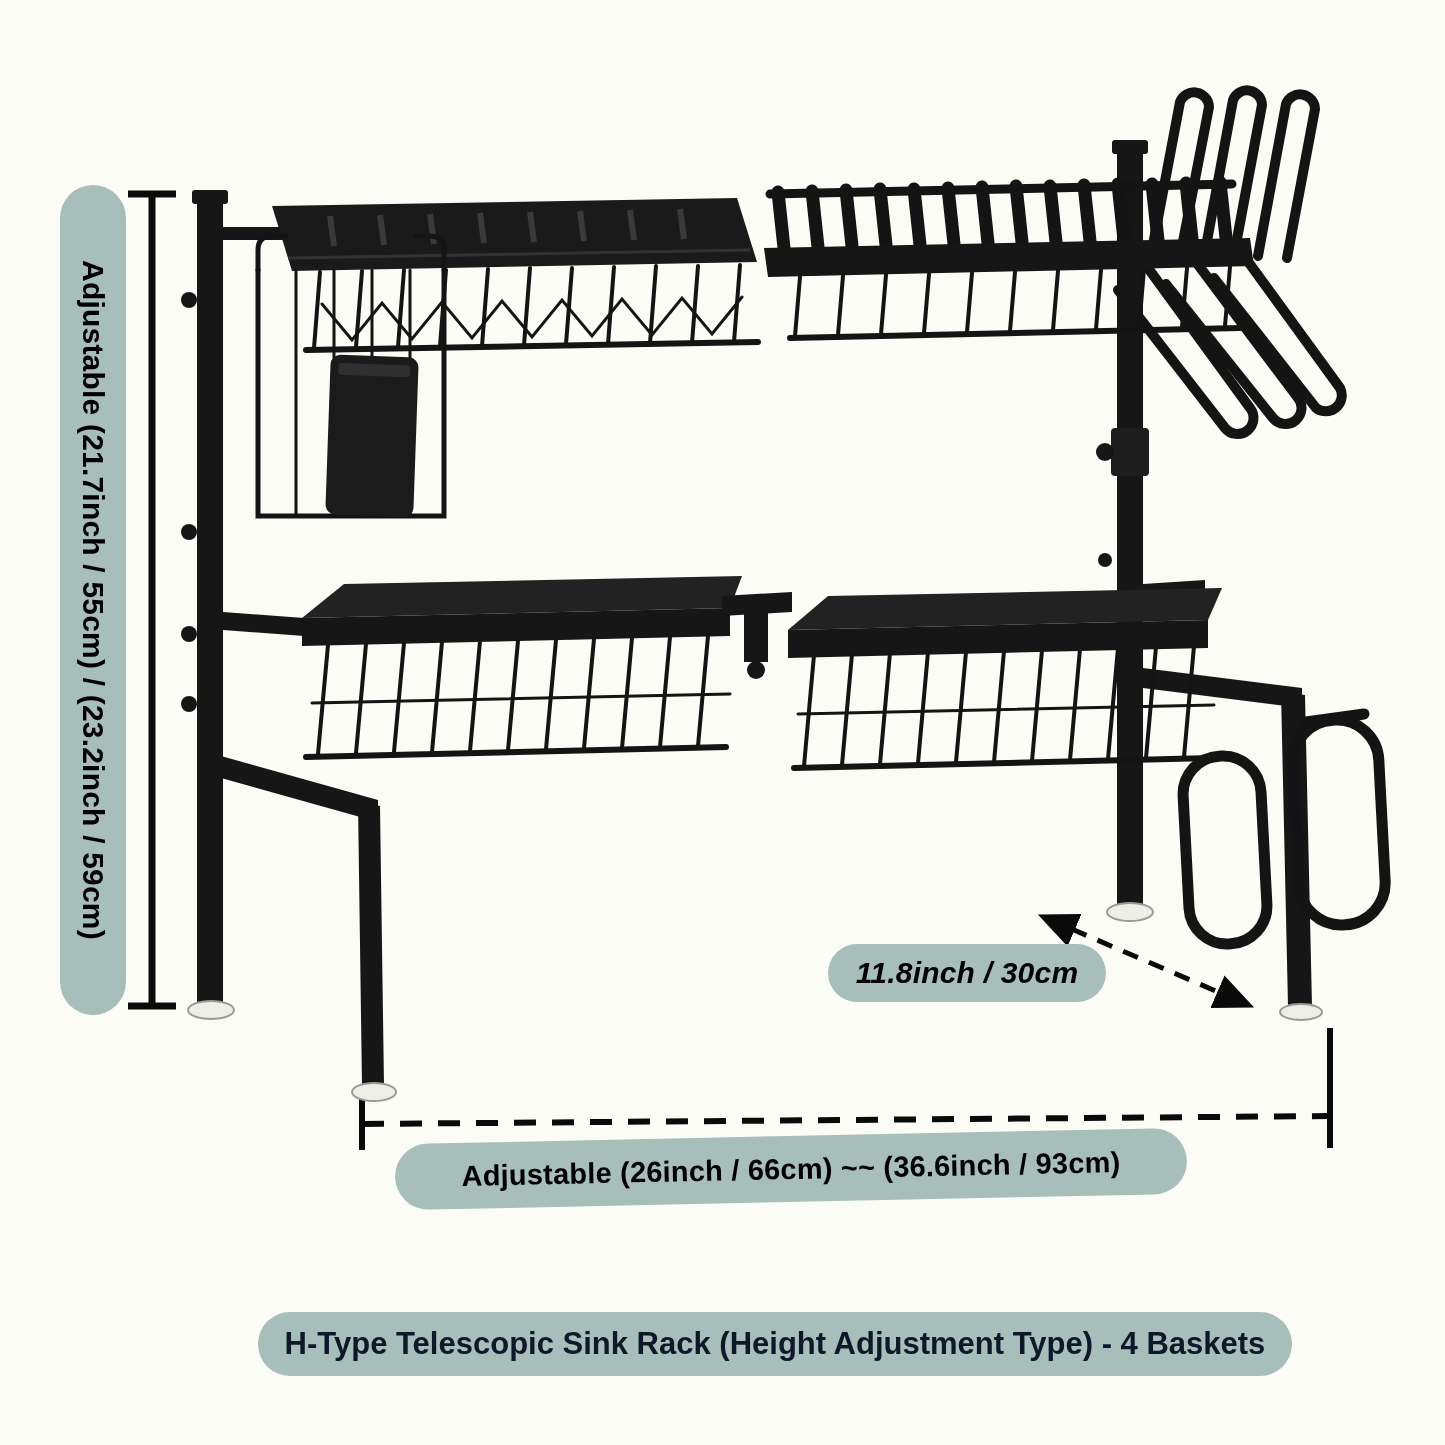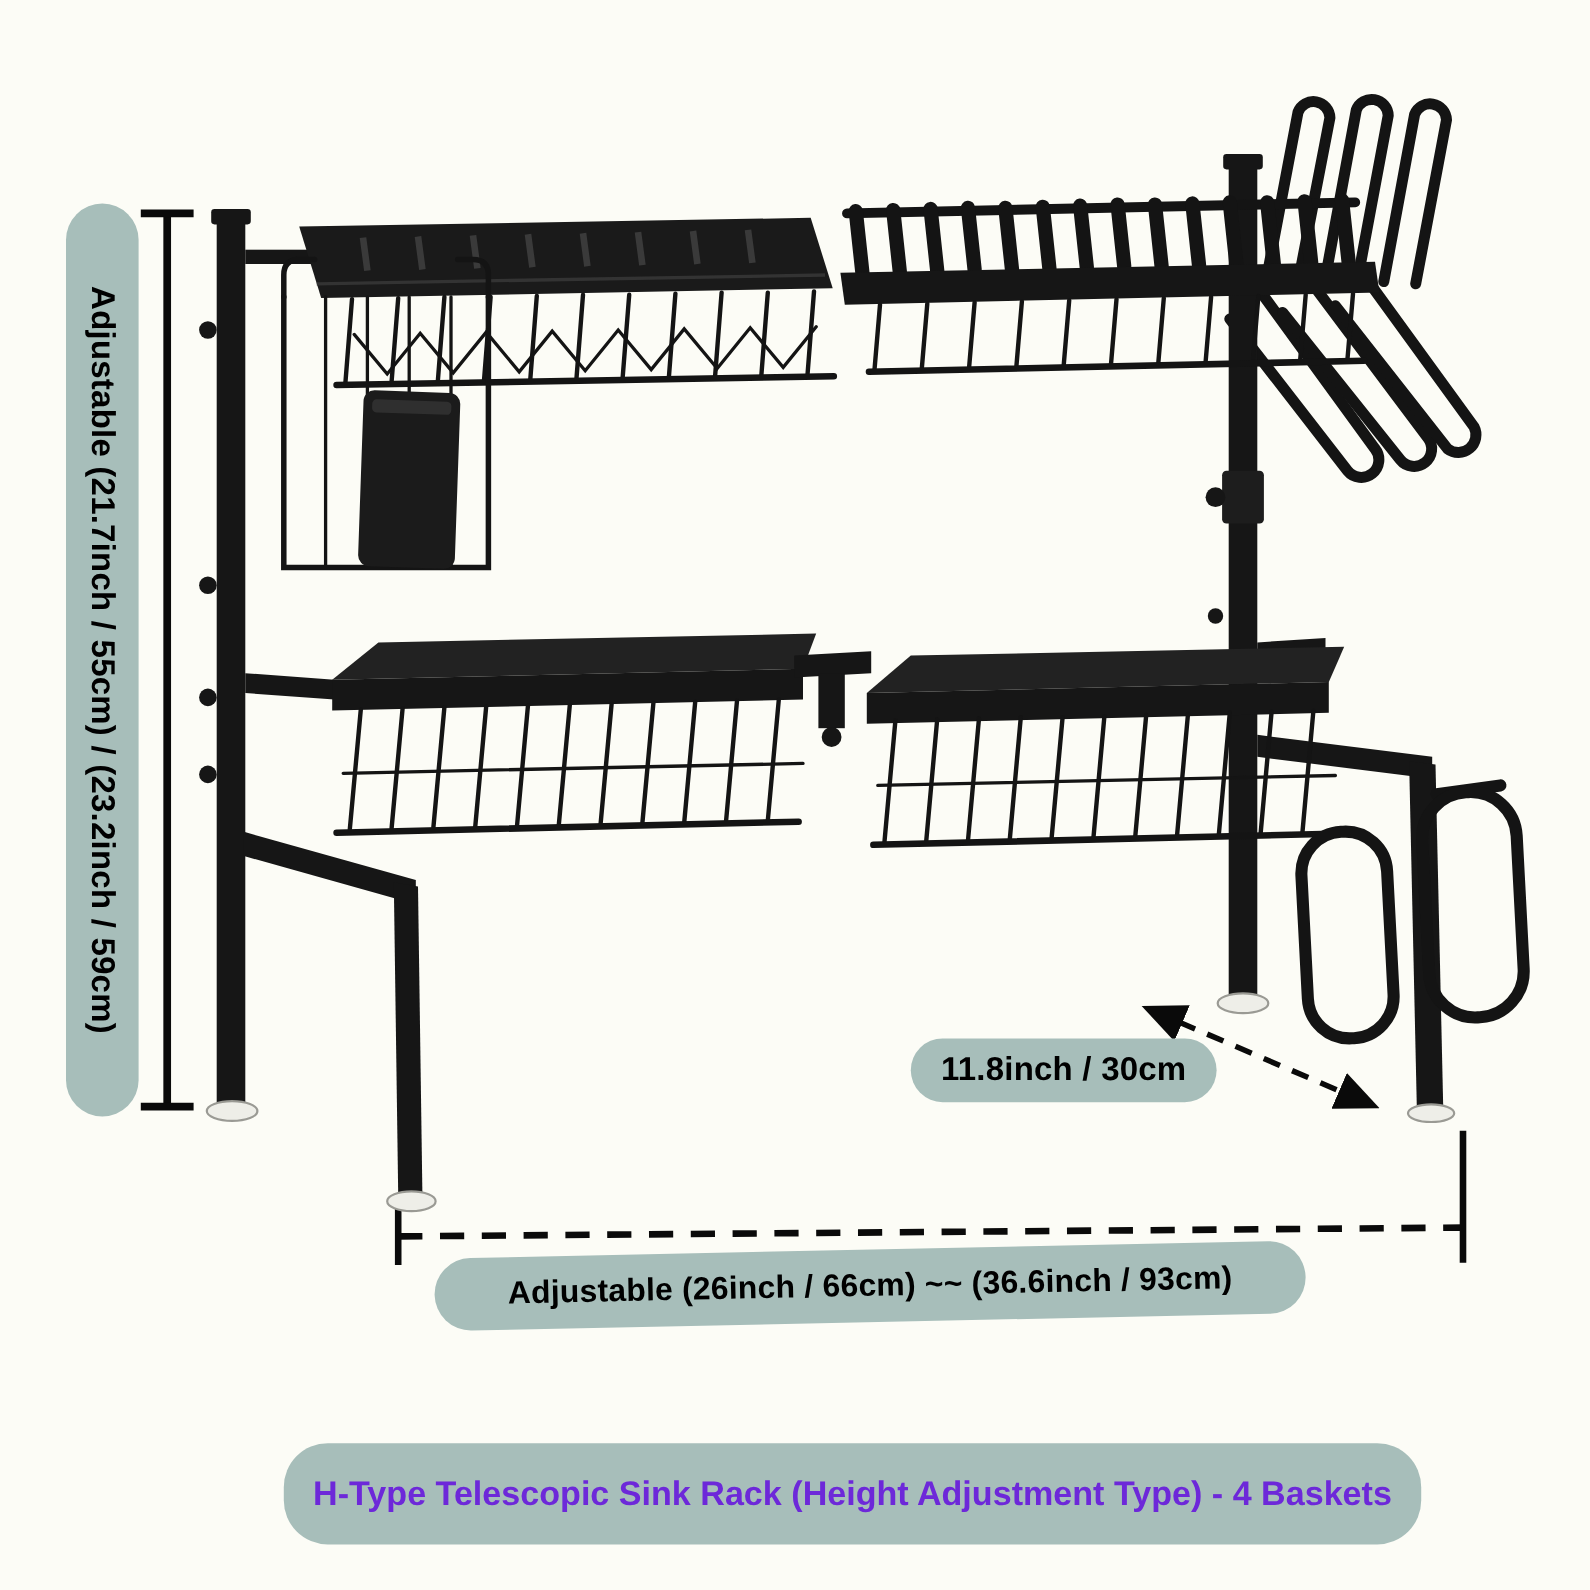--- a/index.html
+++ b/index.html
@@ -13,29 +13,29 @@
   .pill{
     position:absolute;background:#a7beba;color:#000;
     font-weight:bold;display:flex;align-items:center;justify-content:center;
     white-space:nowrap;letter-spacing:0.2px;
   }
   .pill.vertical{
     left:-322px;top:567px;width:830px;height:66px;border-radius:33px;
     transform:rotate(90deg);font-size:30px;
   }
   .pill.depth{
-    left:828px;top:944px;width:278px;height:58px;border-radius:29px;font-size:30px;
+    left:828px;top:944px;width:278px;height:58px;border-radius:29px;font-size:30px;font-style:italic;
   }
   .pill.width{
     left:395px;top:1136px;width:792px;height:66px;border-radius:33px;font-size:29px;
     transform:rotate(-1.2deg);
   }
   .banner{
-    position:absolute;left:258px;top:1312px;width:1034px;height:92px;border-radius:40px;
-    background:#a7beba;color:#6d28d9;font-weight:bold;font-size:31px;
+    position:absolute;left:258px;top:1312px;width:1034px;height:64px;border-radius:40px;
+    background:#a7beba;color:#0f172a;font-weight:bold;font-size:31px;
     display:flex;align-items:center;justify-content:center;white-space:nowrap;
   }
   .wire{stroke:#141414;fill:none;stroke-linecap:round;}
   .dim{stroke:#0a0a0a;}
 </style>
 </head>
 <body>
 
 <div class="canvas">
 

